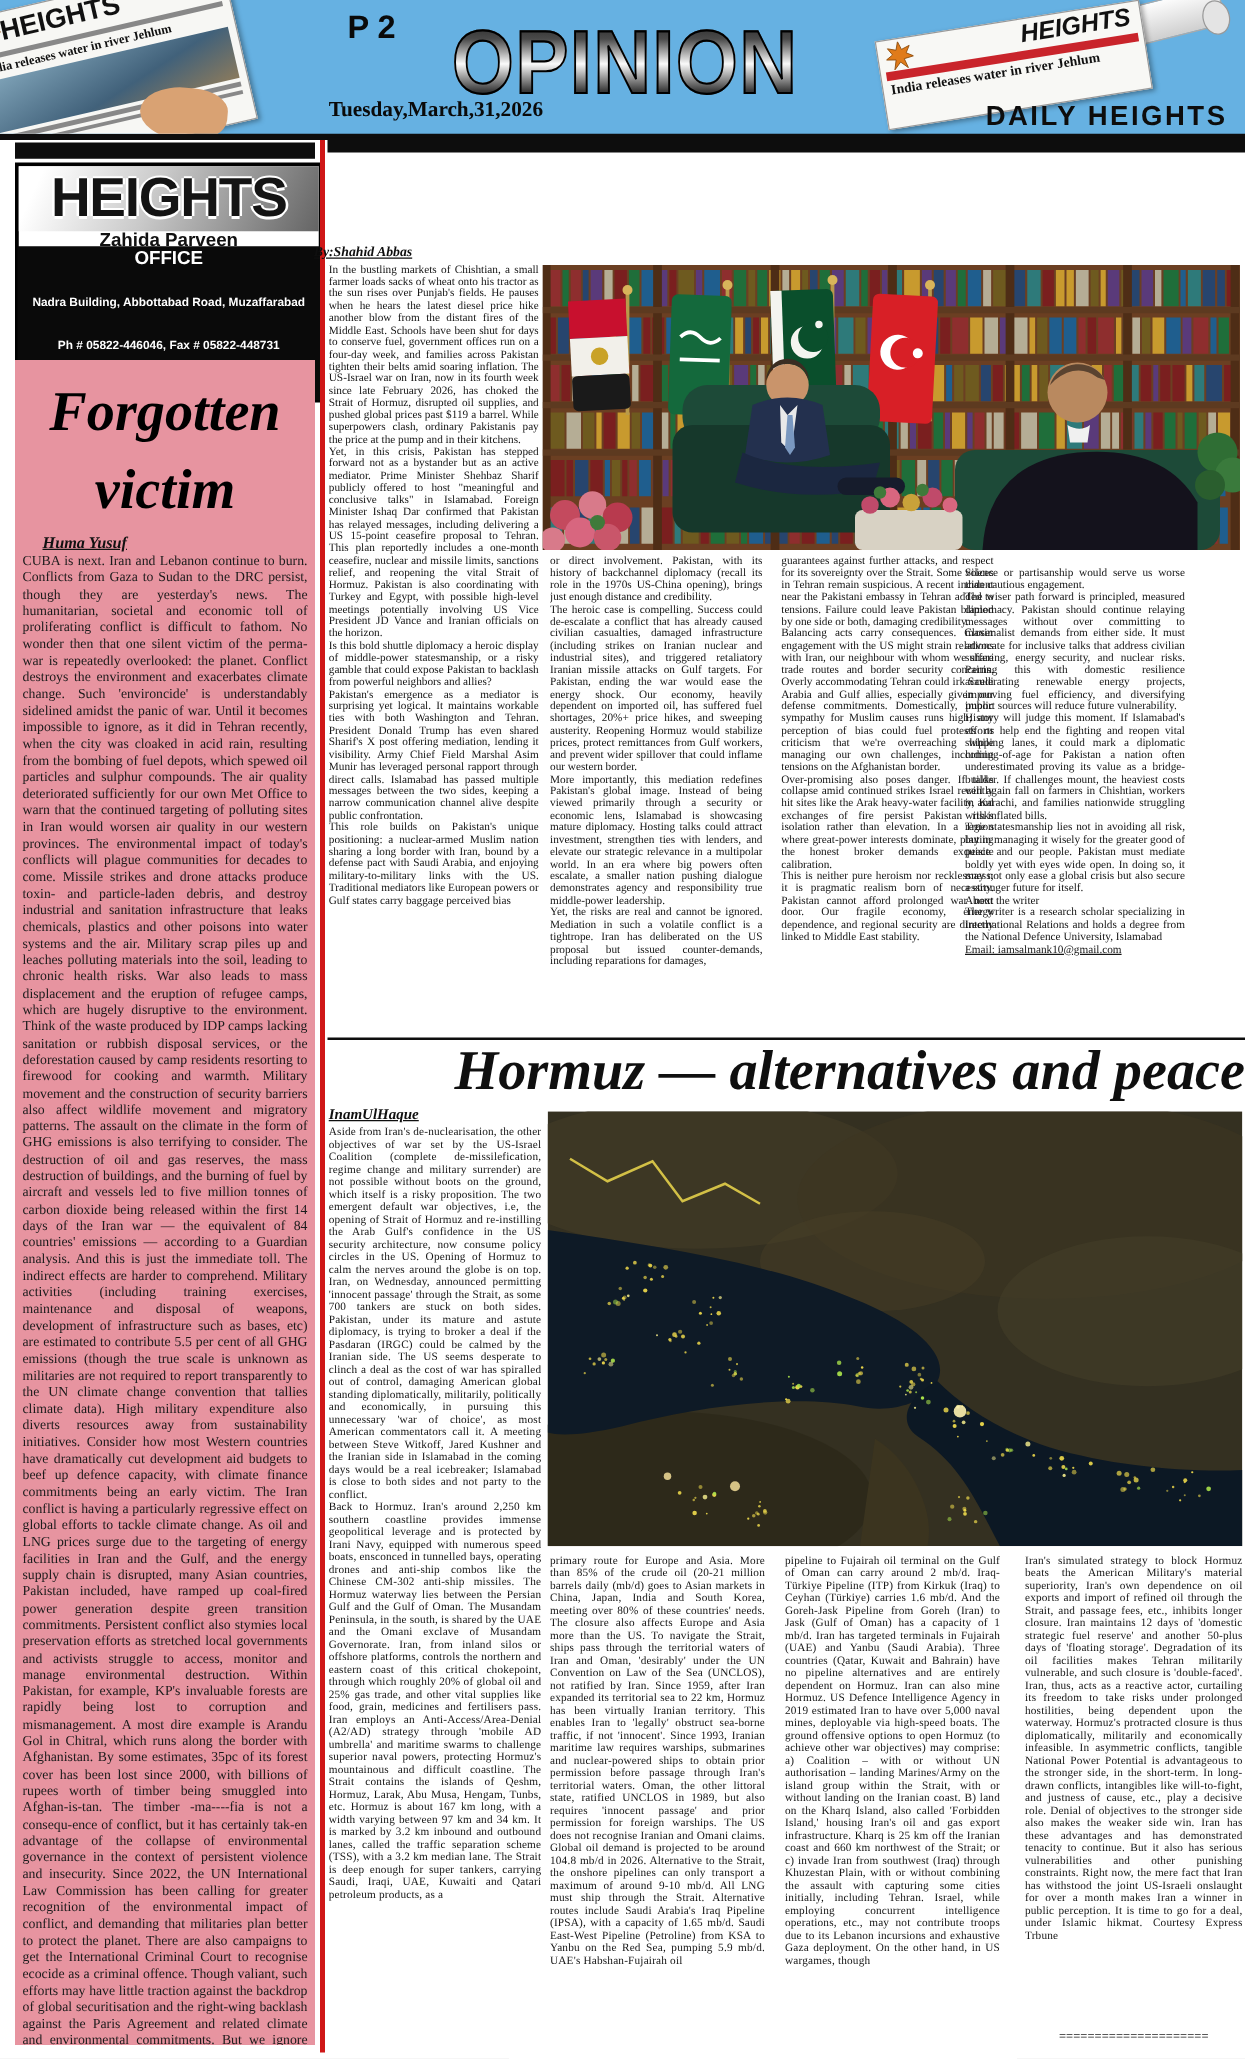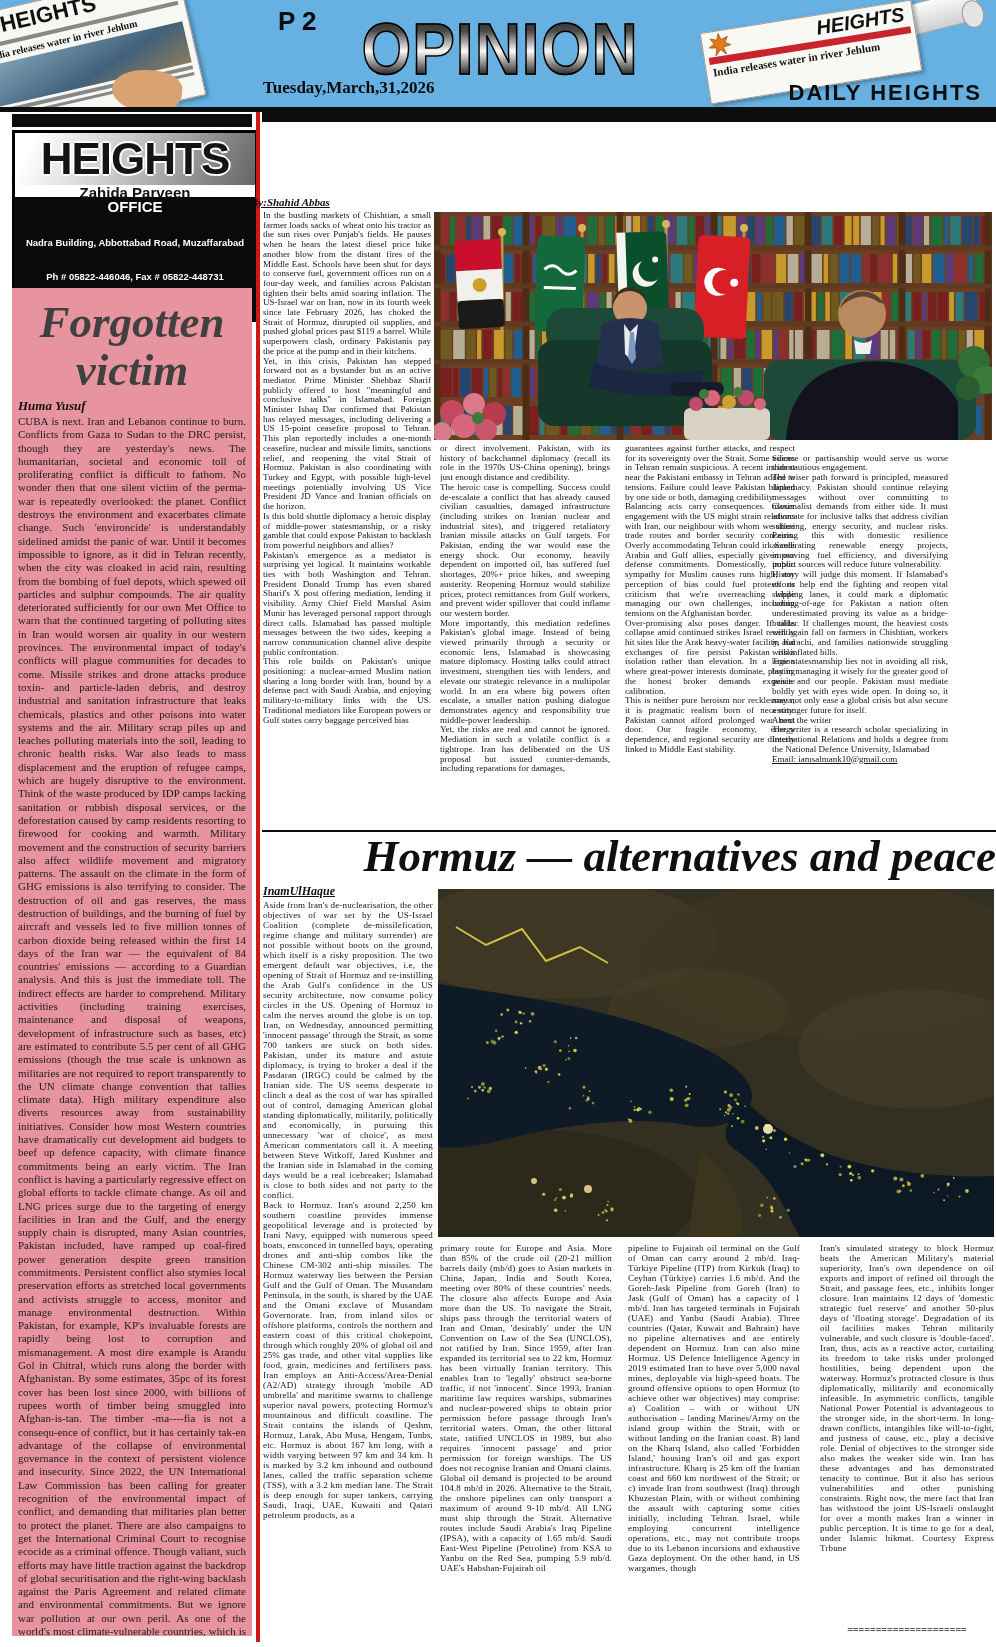--- a/index.html
+++ b/index.html
@@ -39,22 +39,22 @@
      text-shadow:-2px 0 #fff,2px 0 #fff,0 -2px #fff,0 2px #fff;}
   .ed{text-align:center;font-family:"Liberation Sans",sans-serif;}
   .edname{font-weight:bold;font-size:15px;line-height:16px;}
   .edrole{font-style:italic;font-size:12px;line-height:13px;}
   .edsep{width:150px;margin:2px auto;border-top:2px solid #111;}
   .office{position:absolute;left:-1px;right:-1px;bottom:-1px;background:#0a0a0a;color:#fff;text-align:center;
      font-family:"Liberation Sans",sans-serif;padding:2px 1px 3px;}
   .office .ol{font-weight:bold;font-size:15px;line-height:16px;}
   .office .oa{font-weight:bold;font-size:9.5px;line-height:12px;margin-top:22px;}
   #pinkbox{position:absolute;left:12px;top:288px;width:240px;height:1348px;background:#e794a0;padding:4px 6px;box-sizing:border-box;overflow:hidden;}
-  .ptitle{font-style:italic;font-weight:bold;font-size:45px;line-height:48px;text-align:center;white-space:pre-line;color:#404040;margin:6px 0 4px;}
-  .pauthor{font-weight:bold;font-style:italic;font-size:13px;margin:2px 0 1px;}
+  .ptitle{font-style:italic;font-weight:bold;font-size:45px;line-height:62px;text-align:center;white-space:pre-line;color:#000000;margin:6px 0 4px;}
+  .pauthor{font-weight:bold;font-style:italic;font-size:13px;text-decoration:underline;margin:2px 16px 1px;}
   .pbody{font-size:11px;line-height:13.3px;text-align:justify;white-space:pre-line;color:#1b1b1b;}
   #redrule{position:absolute;left:256px;top:112px;width:4px;height:1530px;background:#cf1717;}
   
   .mainbar{left:262px;top:110px;width:734px;height:12px;}
   .lbar{left:12px;top:114px;width:240px;height:13px;}
   .h1{position:absolute;left:262px;top:120px;width:734px;text-align:center;
       font-style:italic;font-weight:bold;font-size:41px;line-height:45px;white-space:pre-line;color:#0f0f0f;}
   .byline{position:absolute;font-weight:bold;font-style:italic;font-size:11px;text-decoration:underline;color:#0f0f0f;}
   .col{position:absolute;font-size:9px;line-height:9.7px;text-align:justify;white-space:pre-line;overflow:hidden;color:#151515;}
   .email{display:block;text-decoration:underline;}

